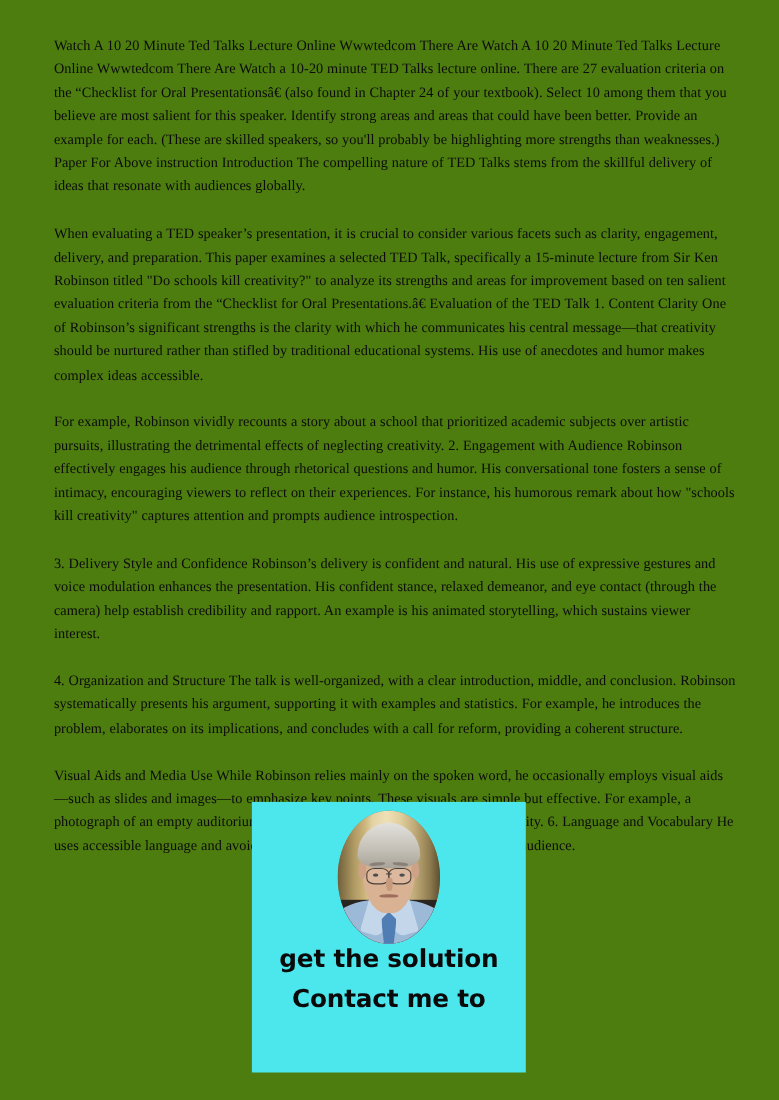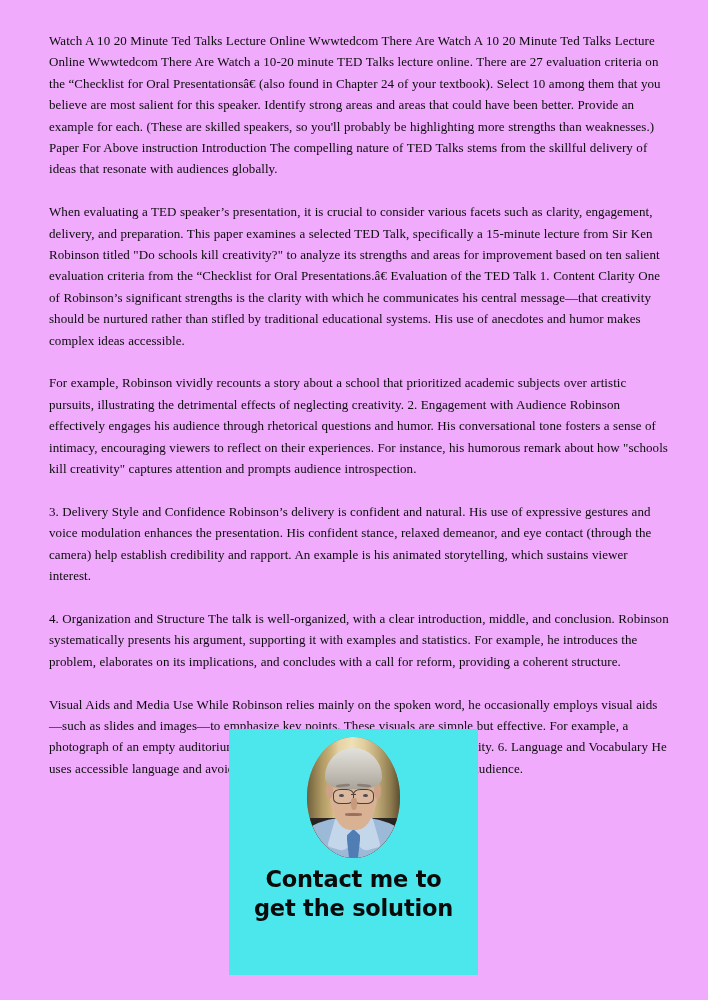--- a/index.html
+++ b/index.html
@@ -14,21 +14,21 @@
     overflow: hidden;
     position: relative;
   }
 
   #doc-page {
     position: absolute;
     left: 0;
     top: 0;
     width: 708px;
     height: 1000px;
-    background: #f0abfc;
+    background: #4d7c0f;
   }
 
   #doc-body {
     position: absolute;
     left: 49px;
     top: 30px;
     width: 620px;
   }
 
   .para {
@@ -206,17 +206,17 @@
       <div class="ph-brow-r"></div>
       <div class="ph-eye-l"></div>
       <div class="ph-eye-r"></div>
       <div class="ph-glass-l"></div>
       <div class="ph-glass-r"></div>
       <div class="ph-bridge"></div>
       <div class="ph-nose"></div>
       <div class="ph-mouth"></div>
     </div>
 
+    <div id="contact-line2">get the solution</div>
     <div id="contact-line1">Contact me to</div>
-    <div id="contact-line2">get the solution</div>
   </div>
 
 </div>
 
 </body></html>

